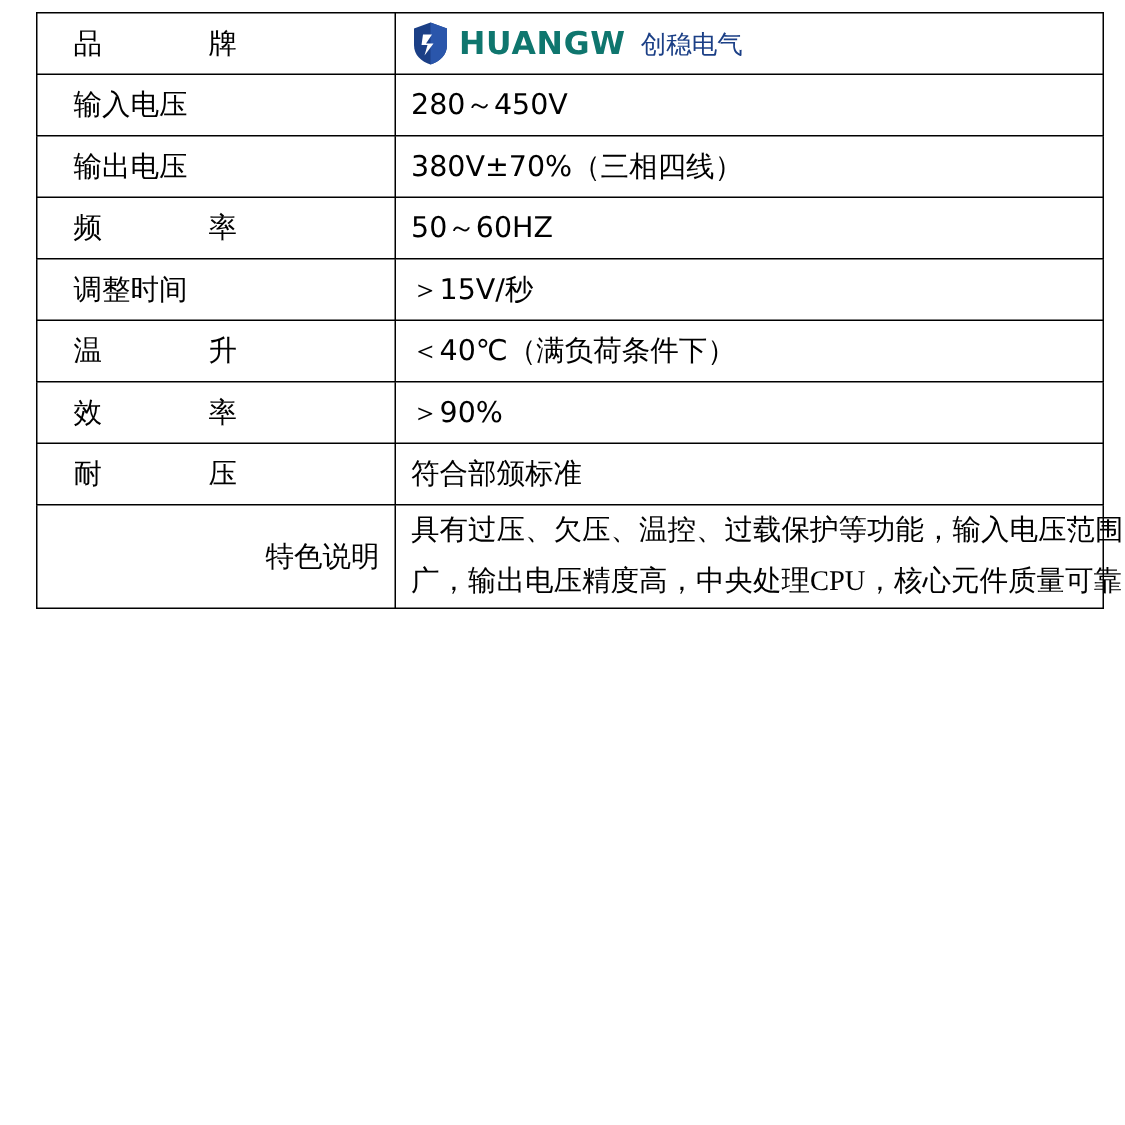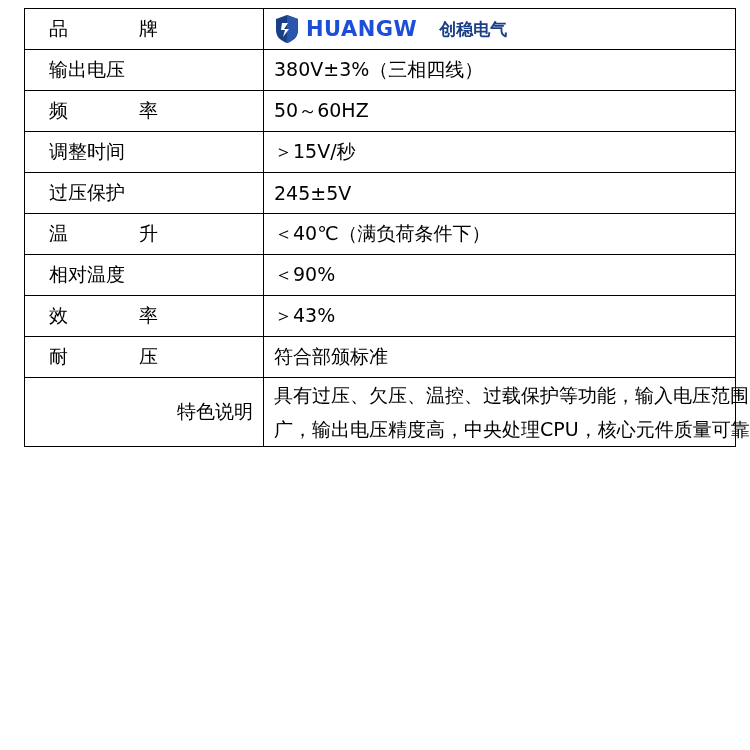--- a/index.html
+++ b/index.html
@@ -63,46 +63,47 @@
   }
   .brand-logo {
     width: 26px;
     height: 30px;
     flex: 0 0 auto;
     position: relative;
   }
   .brand-name {
     font-size: 21px;
     font-weight: bold;
-    color: #1d4ed8;
+    color: #0f766e;
     letter-spacing: 0.5px;
     font-family: "DejaVu Sans", "Liberation Sans", sans-serif;
   }
   .brand-cn {
     font-size: 17px;
     color: #1b3f86;
-    font-weight: bold;
-    margin-left: 16px;
+    font-weight: normal;
+    margin-left: 4px;
   }
   
   td.feature-label {
     width: 138px;
     text-align: right;
     font-size: 19px;
     vertical-align: middle;
   }
   td.feature-text {
     font-size: 17px;
     line-height: 34px;
     padding: 6px 10px 6px 12px;
     vertical-align: middle;
   }
   .feat-line {
     display: block;
     white-space: nowrap;
+    font-family: Liberation Serif, serif;
   }
   .last-row td {
     height: 86px;
   }
 </style>
 </head>
 <body>
 
 <div class="sheet">
   <table class="spec">
@@ -120,58 +121,54 @@
               </svg>
             </span>
             <span class="brand-name">HUANGW</span>
             <span class="brand-cn">创稳电气</span>
           </div>
         </td>
       </tr>
 
 
 
+      <tr>
+        <td class="label"><span class="lbl sp4">输入电压</span></td>
+        <td class="value">280～450V</td>
+      </tr>
 
       <tr>
         <td class="label"><span class="lbl sp4">输出电压</span></td>
-        <td class="value">380V±3%（三相四线）</td>
+        <td class="value">380V±70%（三相四线）</td>
       </tr>
 
 
       <tr>
         <td class="label"><span class="lbl sp2">频　率</span></td>
         <td class="value">50～60HZ</td>
       </tr>
 
       <tr>
         <td class="label"><span class="lbl sp4">调整时间</span></td>
         <td class="value">＞15V/秒</td>
       </tr>
 
-      <tr>
-        <td class="label"><span class="lbl sp4">过压保护</span></td>
-        <td class="value">245±5V</td>
-      </tr>
 
 
 
       <tr>
         <td class="label"><span class="lbl sp2">温　升</span></td>
         <td class="value">＜40℃（满负荷条件下）</td>
       </tr>
 
-      <tr>
-        <td class="label"><span class="lbl sp4">相对温度</span></td>
-        <td class="value">＜90%</td>
-      </tr>
 
 
       <tr>
         <td class="label"><span class="lbl sp2">效　率</span></td>
-        <td class="value">＞43%</td>
+        <td class="value">＞90%</td>
       </tr>
 
       <tr>
         <td class="label"><span class="lbl sp2">耐　压</span></td>
         <td class="value">符合部颁标准</td>
       </tr>
 
       <tr class="last-row">
         <td class="feature-label">特色说明</td>
         <td class="feature-text">

